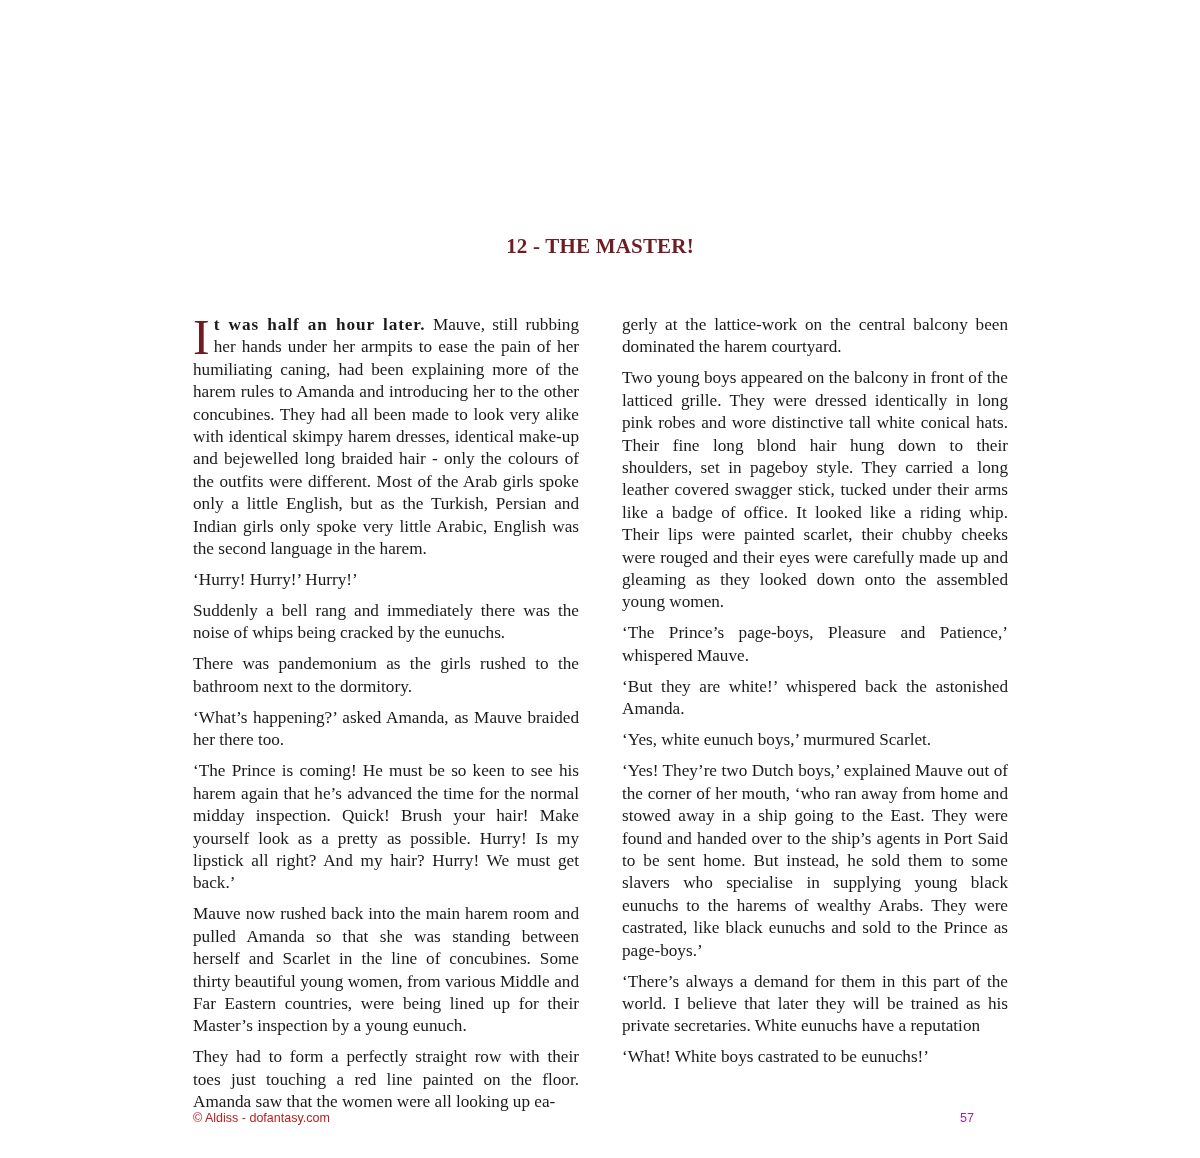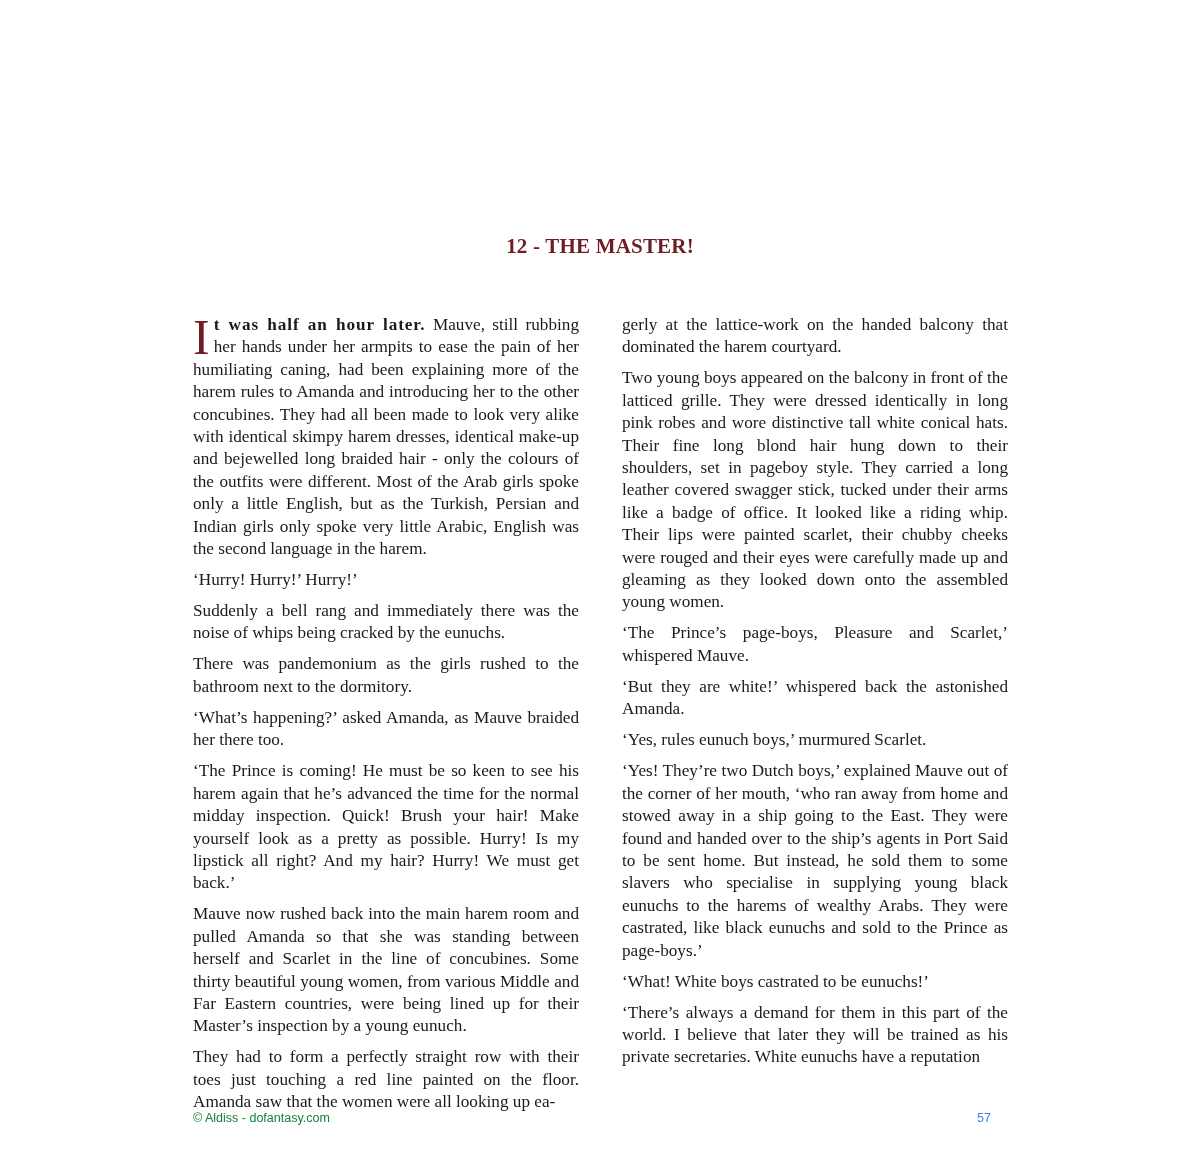--- a/index.html
+++ b/index.html
@@ -65,31 +65,31 @@
     .first-line-spaced {
       letter-spacing: 0.9px;
       font-weight: bold;
     }
     .footer-left {
       position: absolute;
       top: 1095px;
       left: 193px;
       font-family: "Liberation Sans", "DejaVu Sans", sans-serif;
       font-size: 12.5px;
-      color: #15803d;
+      color: #b91c1c;
     }
     .footer-right {
       position: absolute;
       top: 1095px;
       left: 960px;
       width: 48px;
-      text-align: center;
+      text-align: left;
       font-family: "Liberation Sans", "DejaVu Sans", sans-serif;
       font-size: 12.5px;
-      color: #3b82f6;
+      color: #a21caf;
     }
   </style>
 </head>
 <body>
 
 <div class="page">
 
   <h1 class="chapter-title">12 - THE MASTER!</h1>
 
   <div class="column col-left">
@@ -97,26 +97,26 @@
     <p>‘Hurry! Hurry!’ Hurry!’</p>
     <p>Suddenly a bell rang and immediately there was the noise of whips being cracked by the eunuchs.</p>
     <p>There was pandemonium as the girls rushed to the bathroom next to the dormitory.</p>
     <p>‘What’s happening?’ asked Amanda, as Mauve braided her there too.</p>
     <p>‘The Prince is coming! He must be so keen to see his harem again that he’s advanced the time for the normal midday inspection. Quick! Brush your hair! Make yourself look as a pretty as possible. Hurry! Is my lipstick all right? And my hair? Hurry! We must get back.’</p>
     <p>Mauve now rushed back into the main harem room and pulled Amanda so that she was standing between herself and Scarlet in the line of concubines. Some thirty beautiful young women, from various Middle and Far Eastern countries, were being lined up for their Master’s inspection by a young eunuch.</p>
     <p>They had to form a perfectly straight row with their toes just touching a red line painted on the floor. Amanda saw that the women were all looking up ea-</p>
   </div>
 
   <div class="column col-right">
-    <p class="first">gerly at the lattice-work on the handed balcony that dominated the harem courtyard.</p>
+    <p class="first">gerly at the lattice-work on the central balcony been dominated the harem courtyard.</p>
     <p>Two young boys appeared on the balcony in front of the latticed grille. They were dressed identically in long pink robes and wore distinctive tall white coni­cal hats. Their fine long blond hair hung down to their shoulders, set in pageboy style. They carried a long leather covered swagger stick, tucked under their arms like a badge of office. It looked like a riding whip. Their lips were painted scarlet, their chubby cheeks were rouged and their eyes were carefully made up and gleaming as they looked down onto the assembled young women.</p>
-    <p>‘The Prince’s page-boys, Pleasure and Scarlet,’ whispered Mauve.</p>
+    <p>‘The Prince’s page-boys, Pleasure and Patience,’ whispered Mauve.</p>
     <p>‘But they are white!’ whispered back the astonished Amanda.</p>
-    <p>‘Yes, rules eunuch boys,’ murmured Scarlet.</p>
+    <p>‘Yes, white eunuch boys,’ murmured Scarlet.</p>
     <p>‘Yes! They’re two Dutch boys,’ explained Mauve out of the corner of her mouth, ‘who ran away from home and stowed away in a ship going to the East. They were found and handed over to the ship’s agents in Port Said to be sent home. But instead, he sold them to some slavers who specialise in supplying young black eunuchs to the harems of wealthy Arabs. They were castrated, like black eunuchs and sold to the Prince as page-boys.’</p>
+    <p>‘There’s always a demand for them in this part of the world. I believe that later they will be trained as his private secretaries. White eunuchs have a reputation</p>
     <p>‘What! White boys castrated to be eunuchs!’</p>
-    <p>‘There’s always a demand for them in this part of the world. I believe that later they will be trained as his private secretaries. White eunuchs have a reputation</p>
   </div>
 
   <div class="footer-left">© Aldiss - dofantasy.com</div>
   <div class="footer-right">57</div>
 
 </div>
 
 </body></html>

